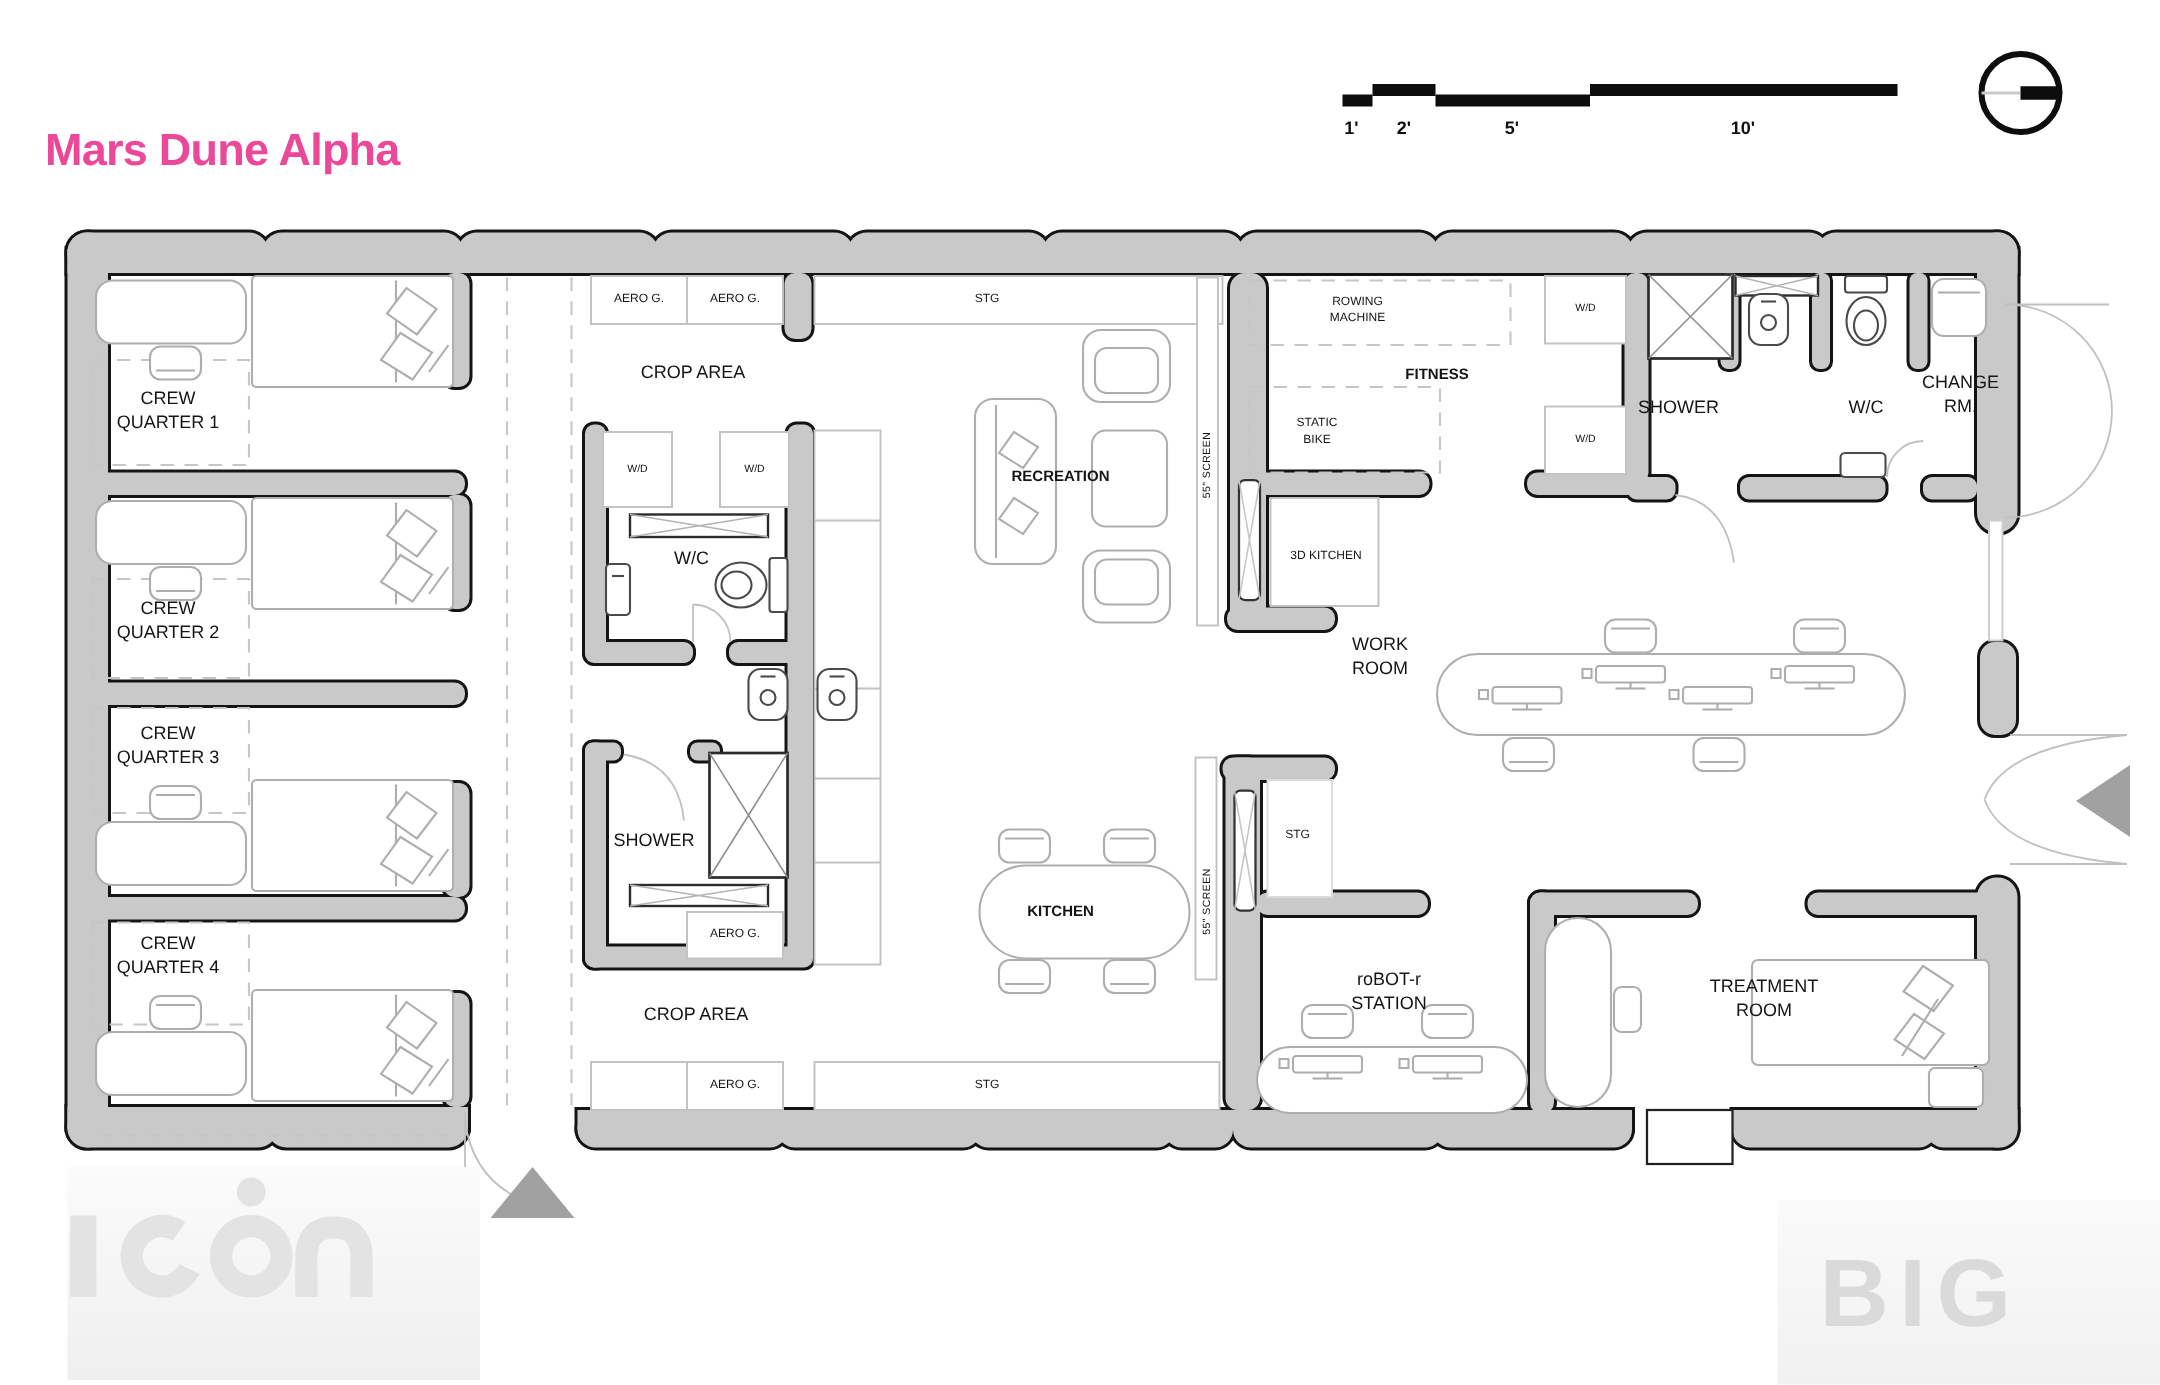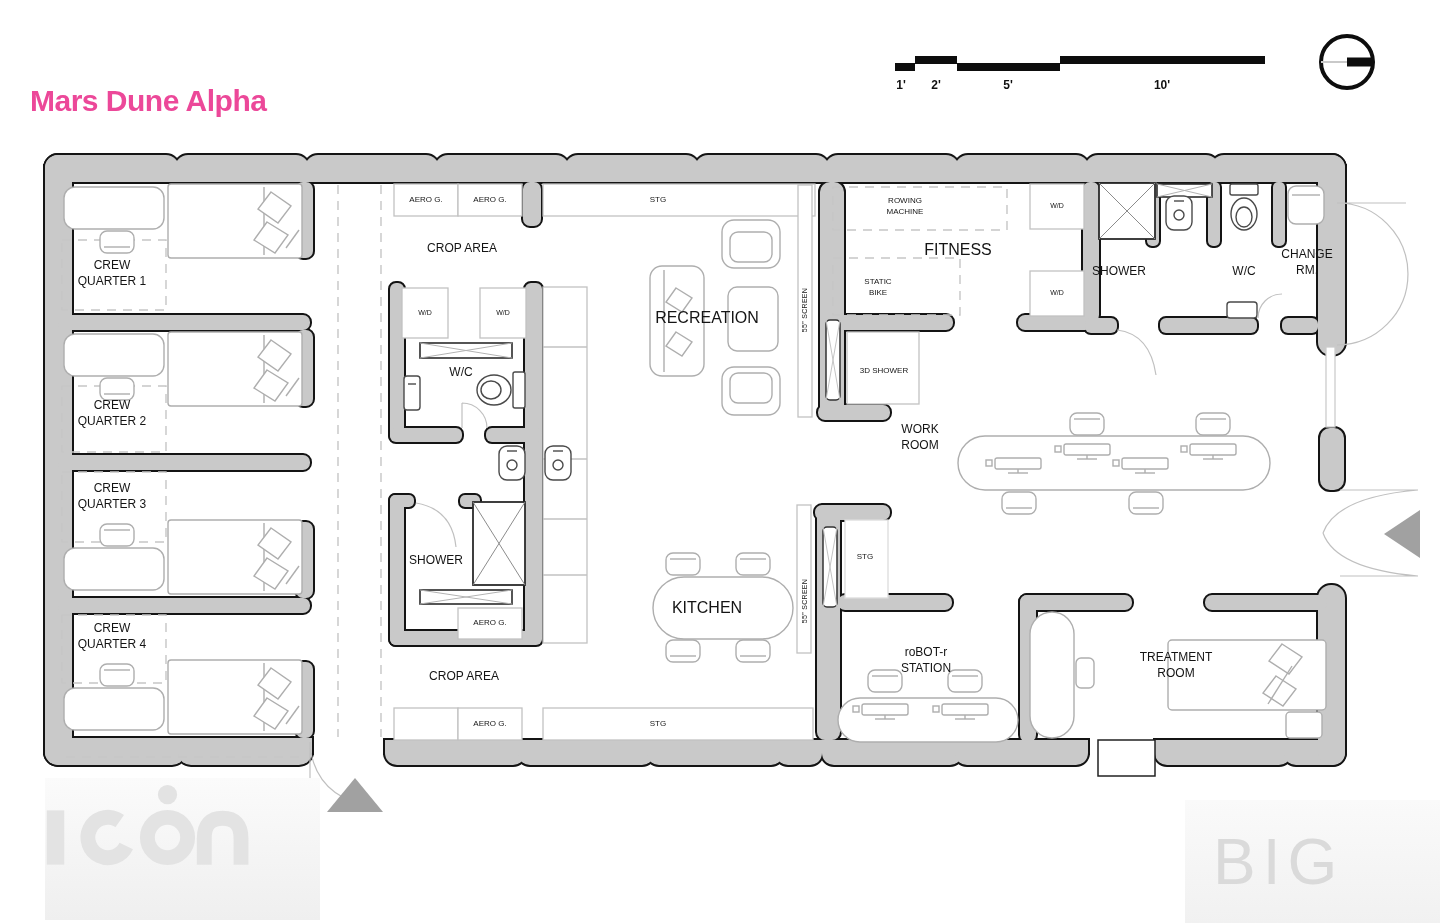--- a/index.html
+++ b/index.html
@@ -3,32 +3,32 @@
 <meta charset="utf-8">
 <style>
   html,body{margin:0;padding:0;background:#fff;}
   body{width:1440px;height:923px;position:relative;overflow:hidden;
        font-family:"Liberation Sans", sans-serif;}
   svg{position:absolute;left:0;top:0;}
   #title{position:absolute;left:30px;top:36px;font-size:30px;font-weight:bold;
          letter-spacing:-0.5px;color:#ec4899;margin-top:48px;}
   .lbl{position:absolute;transform:translate(-50%,-50%);text-align:center;
        white-space:pre-line;line-height:1.3;color:#141414;font-size:12px;}
-  .lbl.lg{font-size:16px;}
+  .lbl.lg{font-size:10px;font-weight:bold;}
   .lbl.sm{font-size:8px;line-height:1.35;}
   .lbl.xs{font-size:7px;}
   .lbl.rot{transform:translate(-50%,-50%) rotate(-90deg);font-size:7px;letter-spacing:.3px;}
   .scl{position:absolute;transform:translate(-50%,-50%);font-size:12px;font-weight:bold;color:#111;}
   #icon-box{position:absolute;left:45px;top:778px;width:275px;height:142px;
             background:linear-gradient(180deg,#fbfbfb,#efefef);
             display:flex;align-items:center;justify-content:center;}
   #big-box{position:absolute;left:1185px;top:800px;width:255px;height:123px;
            background:linear-gradient(180deg,#fafafa,#f1f1f1);
            display:flex;align-items:center;}
-  #big-box span{font-size:64px;font-weight:normal;color:#dadada;letter-spacing:7px;
+  #big-box span{font-size:64px;font-weight:bold;color:#dadada;letter-spacing:7px;
                 margin-left:28px;line-height:1;}
 </style>
 </head>
 <body>
 
 <div id="title">Mars Dune Alpha</div>
 
 <svg id="plan" width="1440" height="923" viewBox="0 0 1440 923">
 
   <g fill="#0d0d0d">
@@ -408,21 +408,21 @@
   <div class="lbl sm" style="left:658px;top:724px">STG</div>
   <div class="lbl sm" style="left:865px;top:557px">STG</div>
   <div class="lbl xs" style="left:425px;top:313px">W/D</div>
   <div class="lbl xs" style="left:503px;top:313px">W/D</div>
   <div class="lbl xs" style="left:1057px;top:206px">W/D</div>
   <div class="lbl xs" style="left:1057px;top:293px">W/D</div>
   <div class="lbl sm" style="left:905px;top:207px">ROWING
 MACHINE</div>
   <div class="lbl sm" style="left:878px;top:288px">STATIC
 BIKE</div>
-  <div class="lbl sm" style="left:884px;top:371px">3D SHOWER</div>
+  <div class="lbl sm" style="left:884px;top:371px">3D KITCHEN</div>
   <div class="lbl rot" style="left:805px;top:310px">55" SCREEN</div>
   <div class="lbl rot" style="left:805px;top:601px">55" SCREEN</div>
 
   <div class="scl" style="left:901px;top:85px">1'</div>
   <div class="scl" style="left:936px;top:85px">2'</div>
   <div class="scl" style="left:1008px;top:85px">5'</div>
   <div class="scl" style="left:1162px;top:85px">10'</div>
 </div>
 
 <div id="icon-box">

